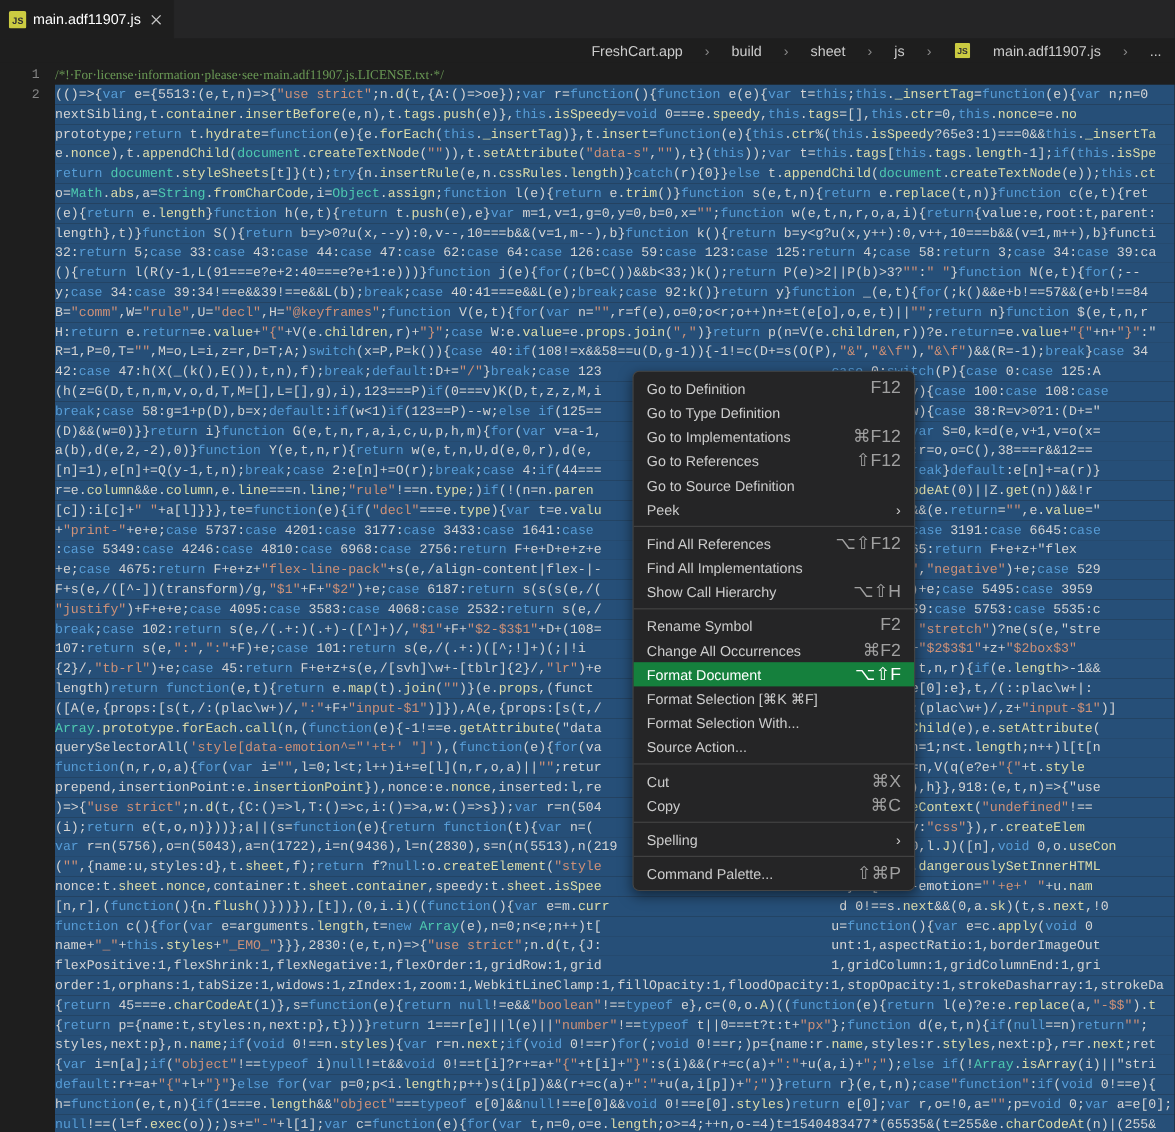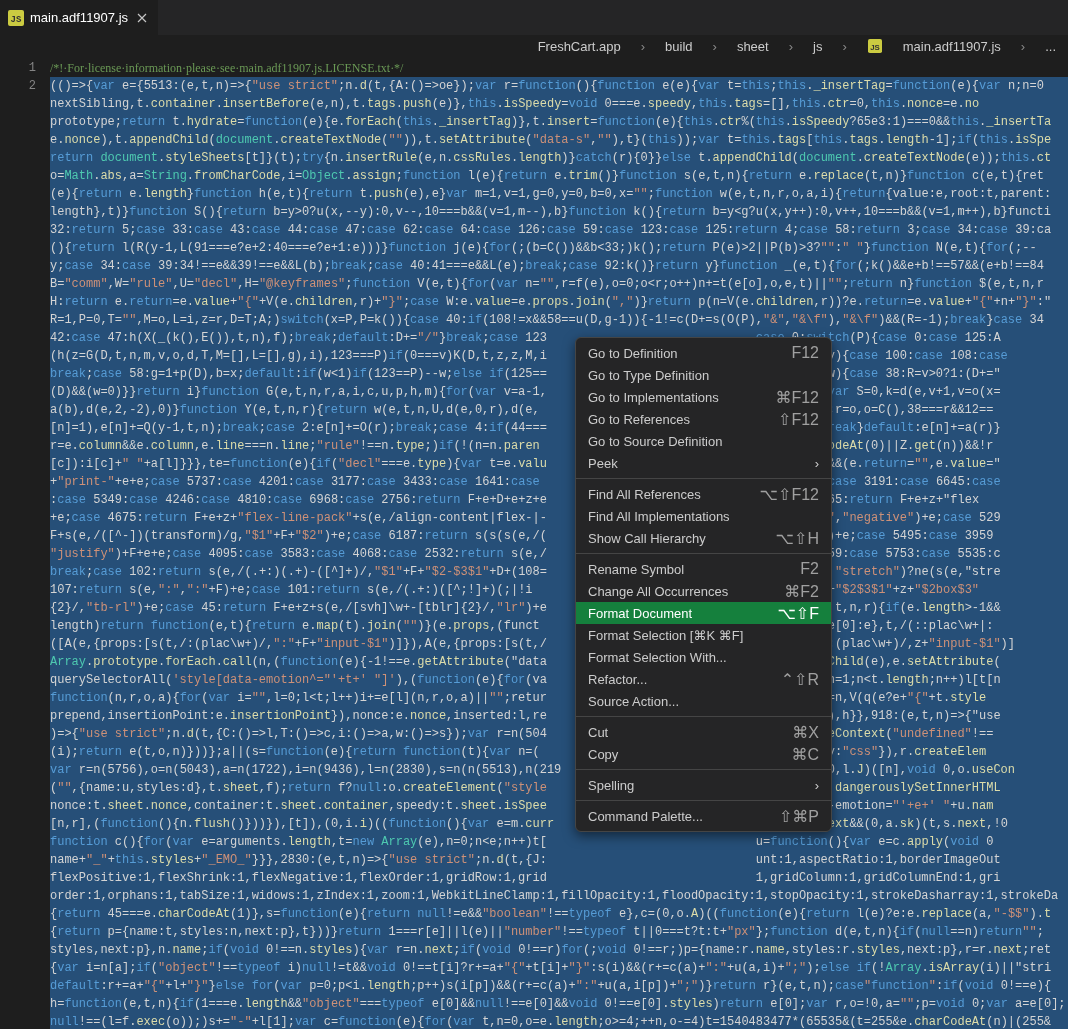--- a/index.html
+++ b/index.html
@@ -206,24 +206,20 @@
     </div>
     <div class="menu-item">
       <span>Format Selection [⌘K ⌘F]</span>
       <span class="shortcut"></span>
     </div>
     <div class="menu-item">
       <span>Format Selection With...</span>
       <span class="shortcut"></span>
     </div>
     <div class="menu-item">
-      <span>Refactor...</span>
-      <span class="shortcut">⌃⇧R</span>
-    </div>
-    <div class="menu-item">
       <span>Source Action...</span>
       <span class="shortcut"></span>
     </div>
     <div class="menu-sep"></div>
     <div class="menu-item">
       <span>Cut</span>
       <span class="shortcut">⌘X</span>
     </div>
     <div class="menu-item">
       <span>Copy</span>

